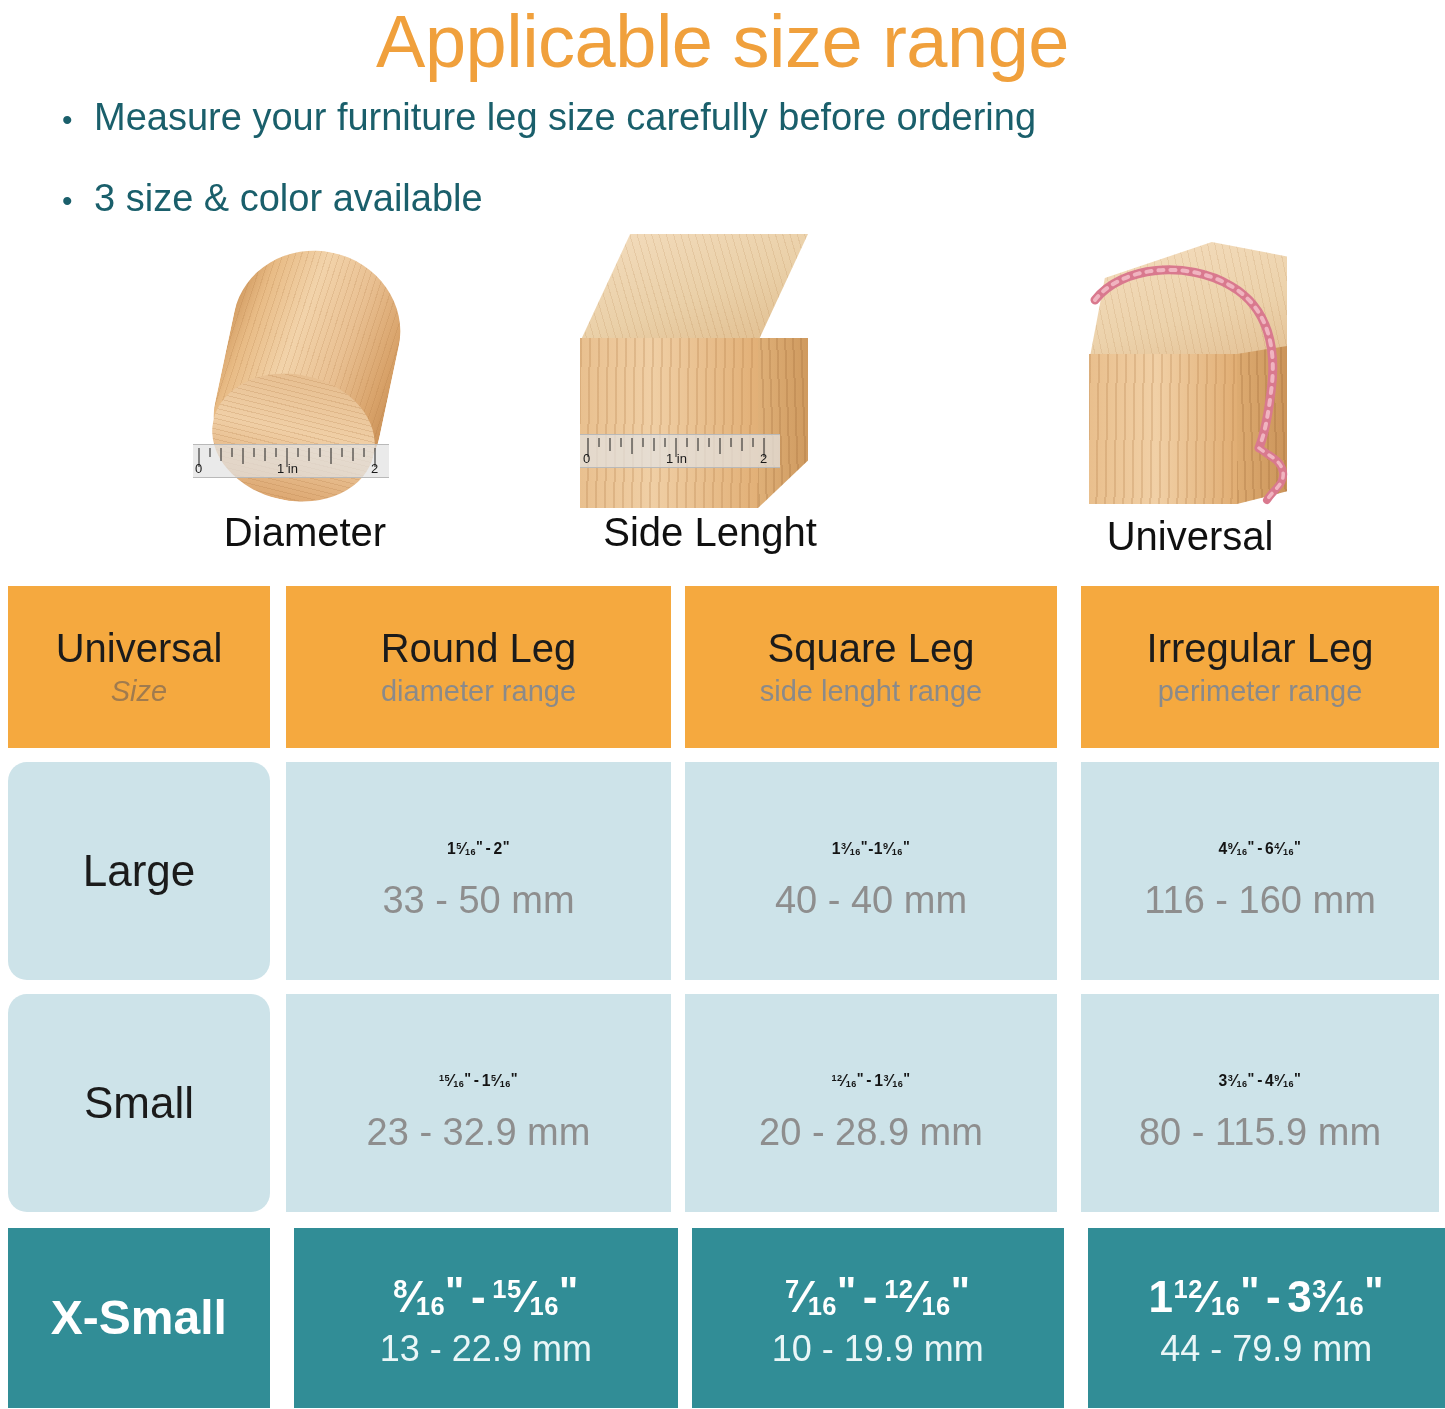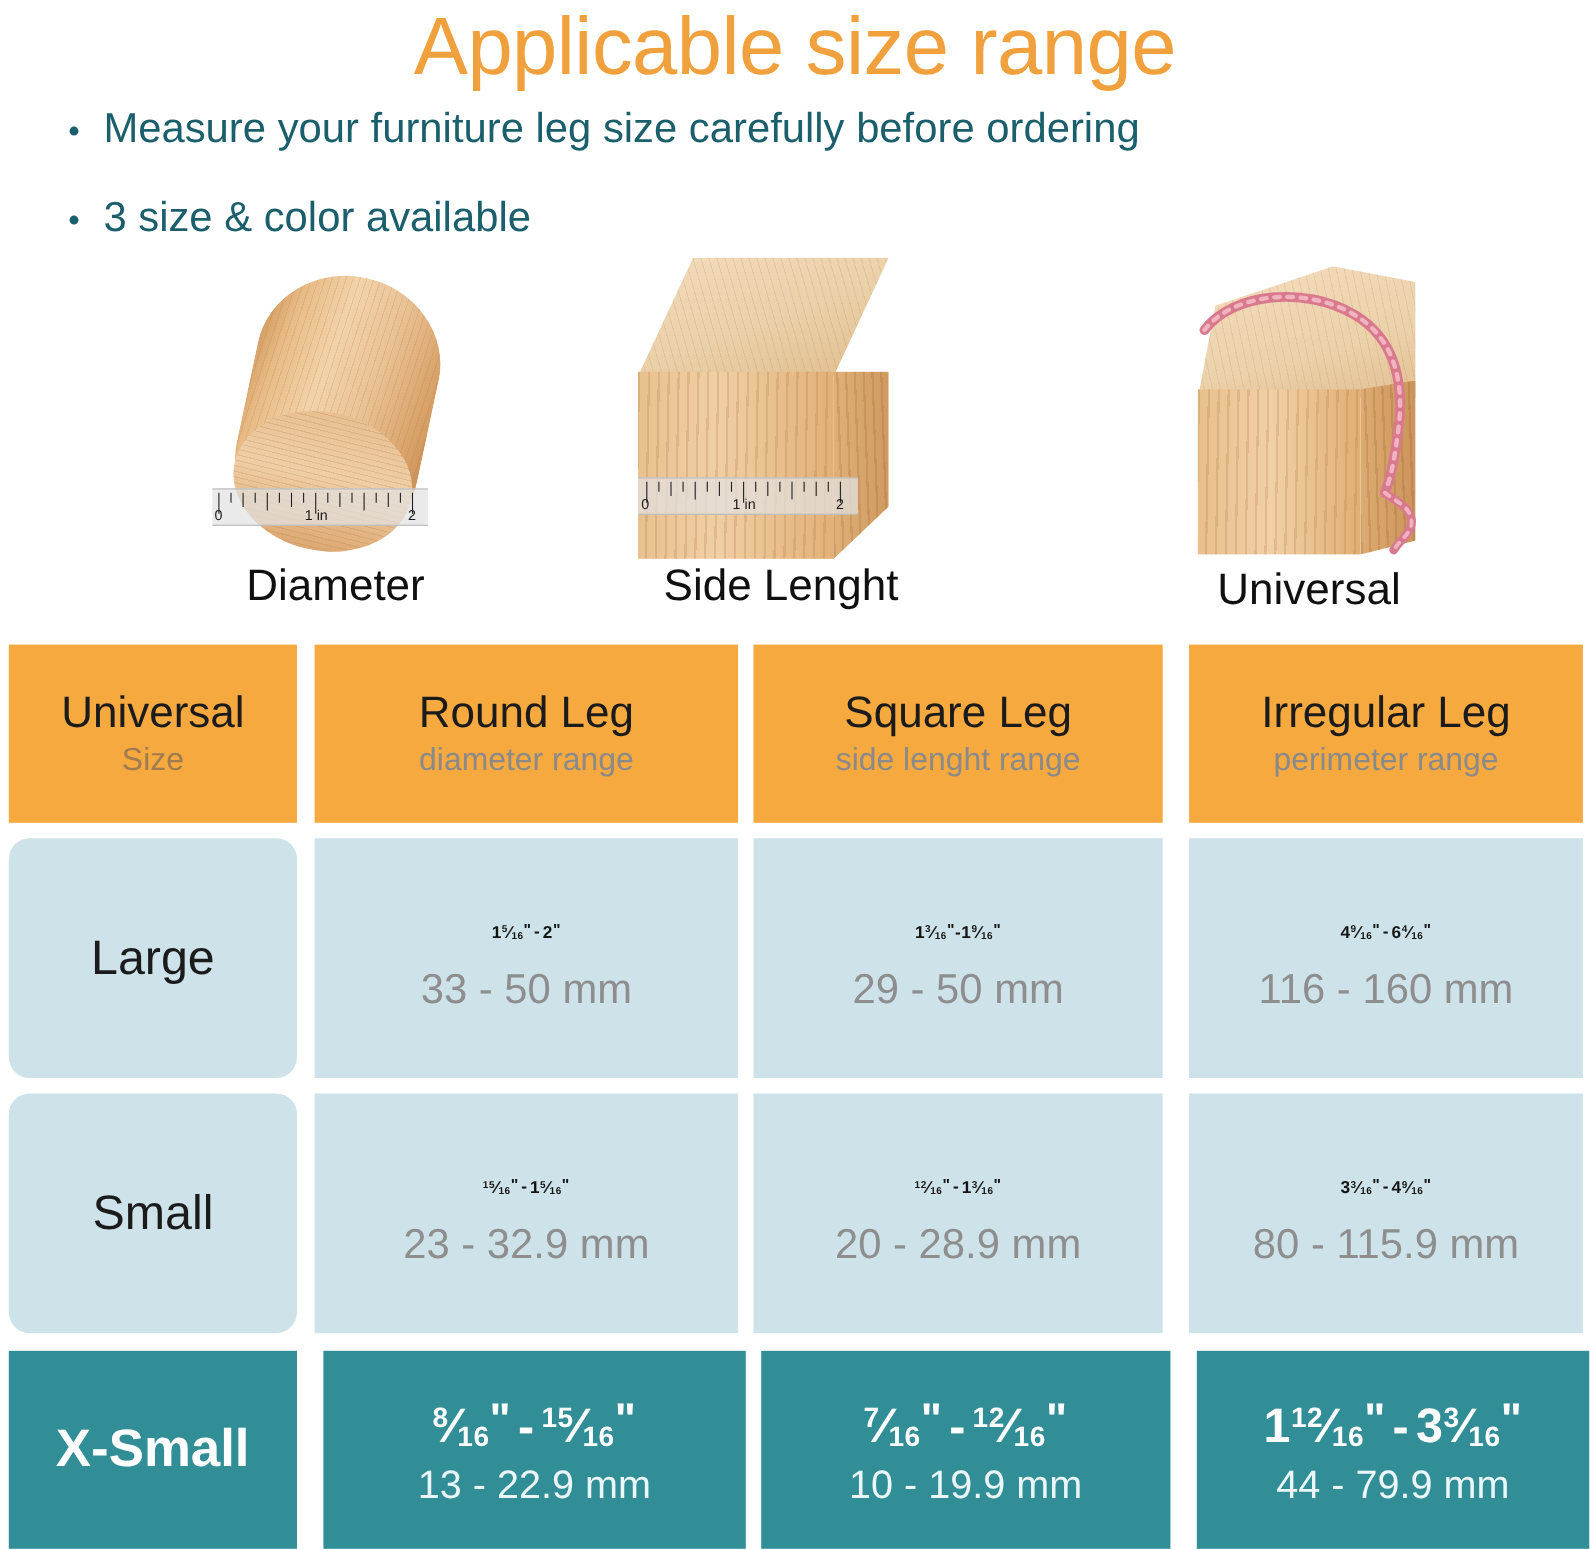--- a/index.html
+++ b/index.html
@@ -221,21 +221,21 @@
     font-size: 40px;
     color: #1b1b1b;
     line-height: 46px;
   }
   .head-sub {
     font-size: 29px;
     color: #8a8a8a;
     line-height: 36px;
     margin-top: 2px;
   }
-  .row-head .c-size .head-sub { color: #a07b4e; }
+  .row-head .c-size .head-sub { color: #a07b4e; font-style: italic; }
 
   
   .row-data .cell { background: #cde3e9; height: 218px; }
   .row-data .c-size { width: 262px; border-radius: 19px; }
   .row-xs .cell { background: #318d96; height: 180px; }
   .row-xs .c-size { width: 262px; margin-left: 8px; margin-right: 24px; }
 
   .size-label {
     font-size: 44px;
     color: #1b1b1b;
@@ -415,21 +415,21 @@
   <div class="trow row-data">
     <div class="cell c-size">
       <div class="size-label">Large</div>
     </div>
     <div class="cell c-round">
       <div class="val-in frac">1<sup>5</sup><span class="sl">⁄</span><sub>16</sub><span class="qt">"</span><span class="dash">-</span>2<span class="qt">"</span></div>
       <div class="val-mm">33 - 50 mm</div>
     </div>
     <div class="cell c-square">
       <div class="val-in frac">1<sup>3</sup><span class="sl">⁄</span><sub>16</sub><span class="qt">"</span>-1<sup>9</sup><span class="sl">⁄</span><sub>16</sub><span class="qt">"</span></div>
-      <div class="val-mm">29 - 50 mm</div>
+      <div class="val-mm">40 - 40 mm</div>
     </div>
     <div class="cell c-irreg">
       <div class="val-in frac">4<sup>9</sup><span class="sl">⁄</span><sub>16</sub><span class="qt">"</span><span class="dash">-</span>6<sup>4</sup><span class="sl">⁄</span><sub>16</sub><span class="qt">"</span></div>
       <div class="val-mm">116 - 160 mm</div>
     </div>
   </div>
 
   <div class="row-gap-s"></div>
 
   <div class="trow row-data">

